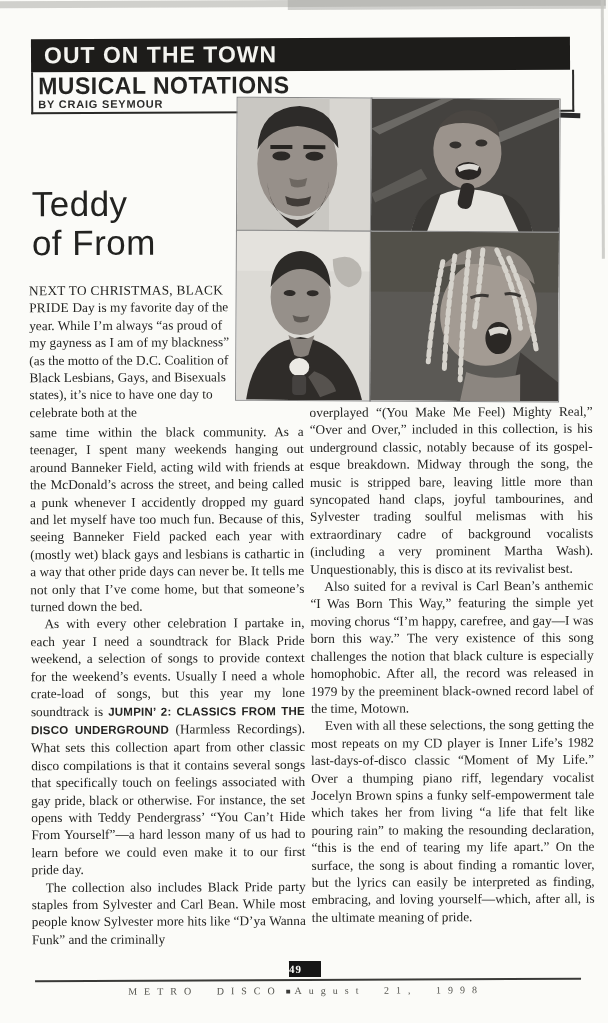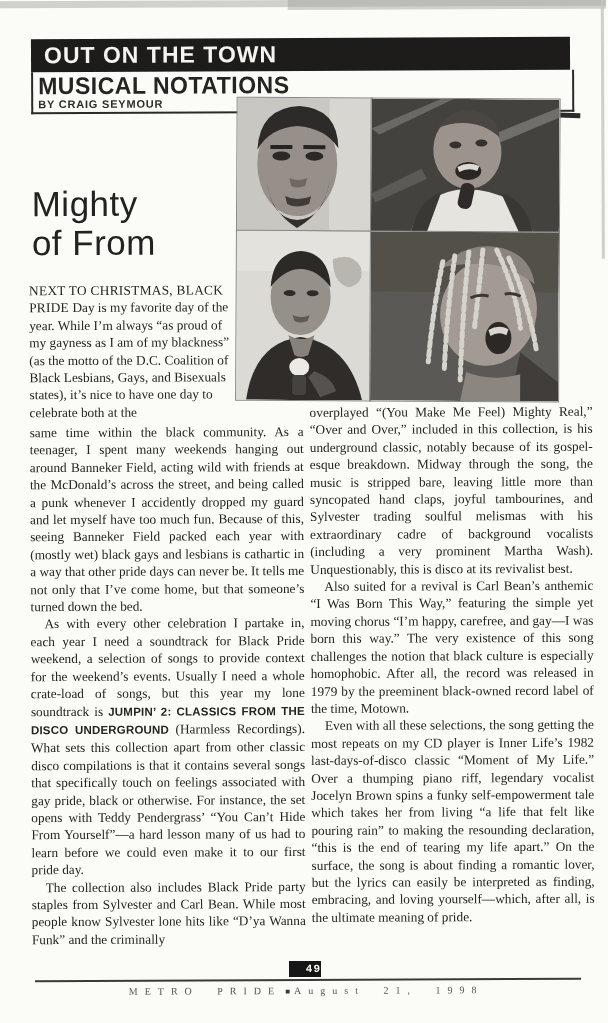--- a/index.html
+++ b/index.html
@@ -65,22 +65,22 @@
   .col-left-wide{left:30px;top:423px;width:274px;text-align:justify;}
   .col-right{left:310px;top:404px;width:283px;text-align:justify;}
   .lead-caps{letter-spacing:0.3px;}
   .album-title{
     font-family:"Liberation Sans", sans-serif;font-weight:bold;
     font-size:11.5px;letter-spacing:0.2px;
   }
   
   .pagenum{
     position:absolute;left:287px;top:961px;width:32px;height:16px;
-    background:#161616;color:#fbfbf8;text-align:right;
-    font-family:Liberation Mono, monospace;font-weight:bold;
+    background:#161616;color:#fbfbf8;text-align:left;
+    font-family:Liberation Serif, serif;font-weight:bold;
     font-size:11px;line-height:16px;letter-spacing:1px;
   }
   .footer-rule{position:absolute;left:33px;top:979px;width:546px;height:2px;background:#3a3a38;}
   .footer-line{
     position:absolute;left:0;top:985px;width:608px;text-align:center;
     font-family:"Liberation Serif", serif;
     font-size:10px;letter-spacing:7px;word-spacing:9px;color:#55554f;
   }
   .footer-line .sep{letter-spacing:0;margin:0 4px;font-size:8px;color:#3a3a38;}
 </style>
@@ -171,40 +171,40 @@
         <path d="M100 66 Q108 62 118 64" stroke="#3a3734" stroke-width="3" fill="none"></path>
         <path d="M134 62 Q142 60 150 64" stroke="#3a3734" stroke-width="3" fill="none"></path>
         <ellipse cx="128" cy="106" rx="13" ry="16" fill="#2b2825"></ellipse>
         <path d="M118 98 Q128 92 138 97 L136 103 Q128 99 120 104Z" fill="#d9d6d0"></path>
         <path d="M96 140 Q120 150 150 142 L150 169 L90 169Z" fill="#8c8680"></path>
       </svg>
     </div>
   </div>
 
   <h1 class="headline">
-    <span>Mighty</span><br>
+    <span>Teddy</span><br>
     <span>of From</span>
   </h1>
 
   <div class="bodycol col-left-narrow">
     <p><span class="lead-caps">NEXT TO CHRISTMAS, BLACK PRIDE</span>
       <span>Day is my favorite day of the year. While I’m always “as proud of my gayness as I am of my blackness” (as the motto of the D.C. Coalition of Black Lesbians, Gays, and Bisexuals states), it’s nice to have one day to celebrate both at the</span></p>
   </div>
 
   <div class="bodycol col-left-wide">
     <p>same time within the black community. As a teenager, I spent many weekends hanging out around Banneker Field, acting wild with friends at the McDonald’s across the street, and being called a punk whenever I accidently dropped my guard and let myself have too much fun. Because of this, seeing Banneker Field packed each year with (mostly wet) black gays and lesbians is cathartic in a way that other pride days can never be. It tells me not only that I’ve come home, but that someone’s turned down the bed.</p>
     <p class="indent"><span>As with every other celebration I partake in, each year I need a soundtrack for Black Pride weekend, a selection of songs to provide context for the weekend’s events. Usually I need a whole crate-load of songs, but this year my lone soundtrack is </span><span class="album-title">JUMPIN’ 2: CLASSICS FROM THE DISCO UNDERGROUND</span><span> (Harmless Recordings). What sets this collection apart from other classic disco compilations is that it contains several songs that specifically touch on feelings associated with gay pride, black or otherwise. For instance, the set opens with Teddy Pendergrass’ “You Can’t Hide From Yourself”—a hard lesson many of us had to learn before we could even make it to our first pride day.</span></p>
-    <p class="indent">The collection also includes Black Pride party staples from Sylvester and Carl Bean. While most people know Sylvester lone hits like “D’ya Wanna Funk” and the criminally</p>
+    <p class="indent">The collection also includes Black Pride party staples from Sylvester and Carl Bean. While most people know Sylvester more hits like “D’ya Wanna Funk” and the criminally</p>
   </div>
 
   <div class="bodycol col-right">
     <p>overplayed “(You Make Me Feel) Mighty Real,” “Over and Over,” included in this collection, is his underground classic, notably because of its gospel-esque breakdown. Midway through the song, the music is stripped bare, leaving little more than syncopated hand claps, joyful tambourines, and Sylvester trading soulful melismas with his extraordinary cadre of background vocalists (including a very prominent Martha Wash). Unquestionably, this is disco at its revivalist best.</p>
     <p class="indent">Also suited for a revival is Carl Bean’s anthemic “I Was Born This Way,” featuring the simple yet moving chorus “I’m happy, carefree, and gay—I was born this way.” The very existence of this song challenges the notion that black culture is especially homophobic. After all, the record was released in 1979 by the preeminent black-owned record label of the time, Motown.</p>
     <p class="indent">Even with all these selections, the song getting the most repeats on my CD player is Inner Life’s 1982 last-days-of-disco classic “Moment of My Life.” Over a thumping piano riff, legendary vocalist Jocelyn Brown spins a funky self-empowerment tale which takes her from living “a life that felt like pouring rain” to making the resounding declaration, “this is the end of tearing my life apart.” On the surface, the song is about finding a romantic lover, but the lyrics can easily be interpreted as finding, embracing, and loving yourself—which, after all, is the ultimate meaning of pride.</p>
   </div>
 
   <div class="pagenum">49</div>
   <div class="footer-rule"></div>
   <div class="footer-line">
-    <span>METRO PRIDE</span><span class="sep">■</span><span>August 21, 1998</span>
+    <span>METRO DISCO</span><span class="sep">■</span><span>August 21, 1998</span>
   </div>
 
 </div>
 
 </body></html>

